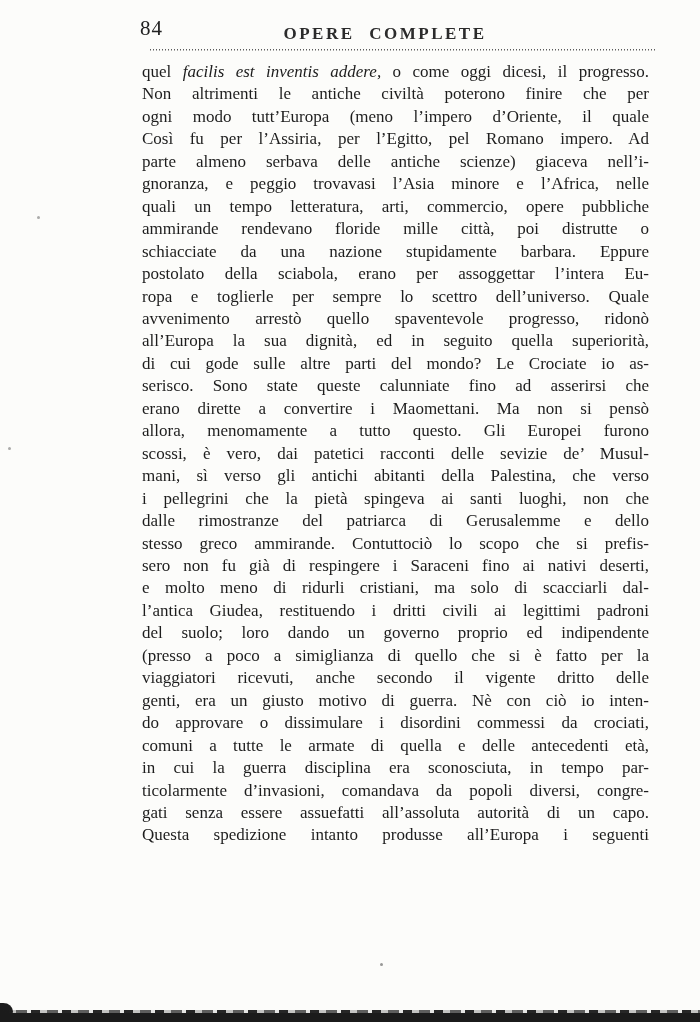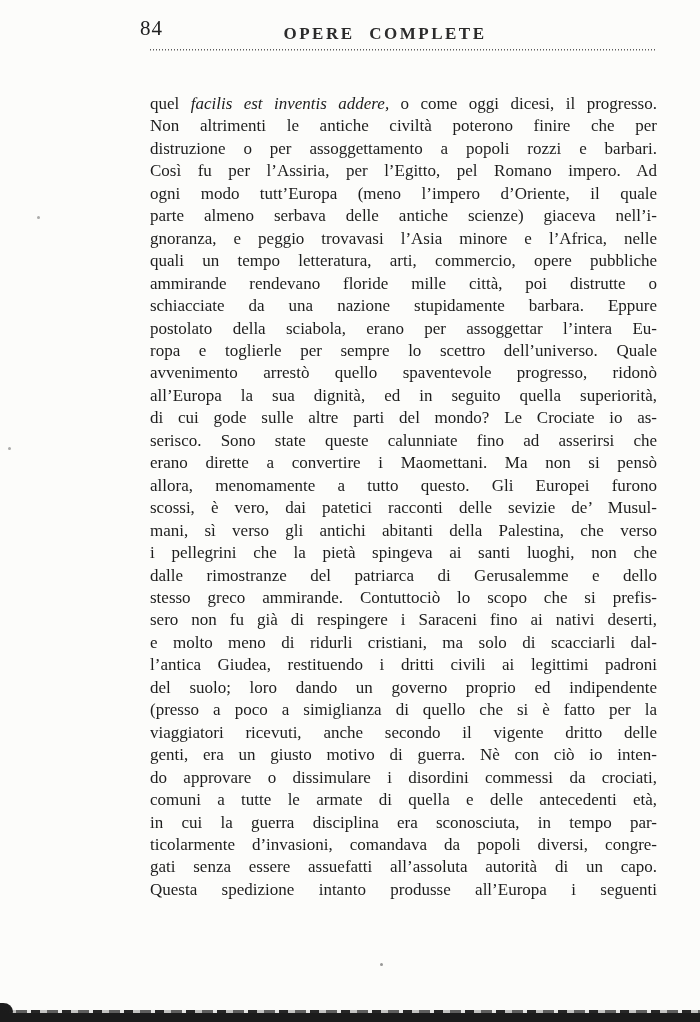--- a/index.html
+++ b/index.html
@@ -42,24 +42,23 @@
     top: 49px;
     width: 506px;
     height: 2px;
     background-image: repeating-linear-gradient(90deg,
       #5d5d5d 0px, #5d5d5d 1px, transparent 1px, transparent 3px);
     background-size: 100% 1.5px;
     background-repeat: no-repeat;
   }
   .text-block {
     position: absolute;
-    left: 150px;
+    left: 142px;
     top: 61px;
     width: 507px;
-    margin-top: 32px;
   }
   .text-line {
     font-size: 17px;
     line-height: 22.45px;
     text-align: justify;
     text-align-last: justify;
     text-justify: inter-word;
     white-space: normal;
     color: #1d1d1d;
   }
@@ -111,23 +110,22 @@
 
   <div class="page-number">84</div>
 
   <div class="running-title">OPERE COMPLETE</div>
 
   <div class="header-rule"></div>
 
   <div class="text-block">
       <div class="text-line"><span>quel </span><span class="italic">facilis est inventis addere,</span><span> o come oggi dicesi, il progresso.</span></div>
       <div class="text-line"><span>Non altrimenti le antiche civiltà poterono finire che per</span></div>
-      <div class="text-line"><span>distruzione o per assoggettamento a popoli rozzi e barbari.</span></div>
+      <div class="text-line"><span>ogni modo tutt’Europa (meno l’impero d’Oriente, il quale</span></div>
       <div class="text-line"><span>Così fu per l’Assiria, per l’Egitto, pel Romano impero. Ad</span></div>
-      <div class="text-line"><span>ogni modo tutt’Europa (meno l’impero d’Oriente, il quale</span></div>
       <div class="text-line"><span>parte almeno serbava delle antiche scienze) giaceva nell’i-</span></div>
       <div class="text-line"><span>gnoranza, e peggio trovavasi l’Asia minore e l’Africa, nelle</span></div>
       <div class="text-line"><span>quali un tempo letteratura, arti, commercio, opere pubbliche</span></div>
       <div class="text-line"><span>ammirande rendevano floride mille città, poi distrutte o</span></div>
       <div class="text-line"><span>schiacciate da una nazione stupidamente barbara. Eppure</span></div>
       <div class="text-line"><span>postolato della sciabola, erano per assoggettar l’intera Eu-</span></div>
       <div class="text-line"><span>ropa e toglierle per sempre lo scettro dell’universo. Quale</span></div>
       <div class="text-line"><span>avvenimento arrestò quello spaventevole progresso, ridonò</span></div>
       <div class="text-line"><span>all’Europa la sua dignità, ed in seguito quella superiorità,</span></div>
       <div class="text-line"><span>di cui gode sulle altre parti del mondo? Le Crociate io as-</span></div>

